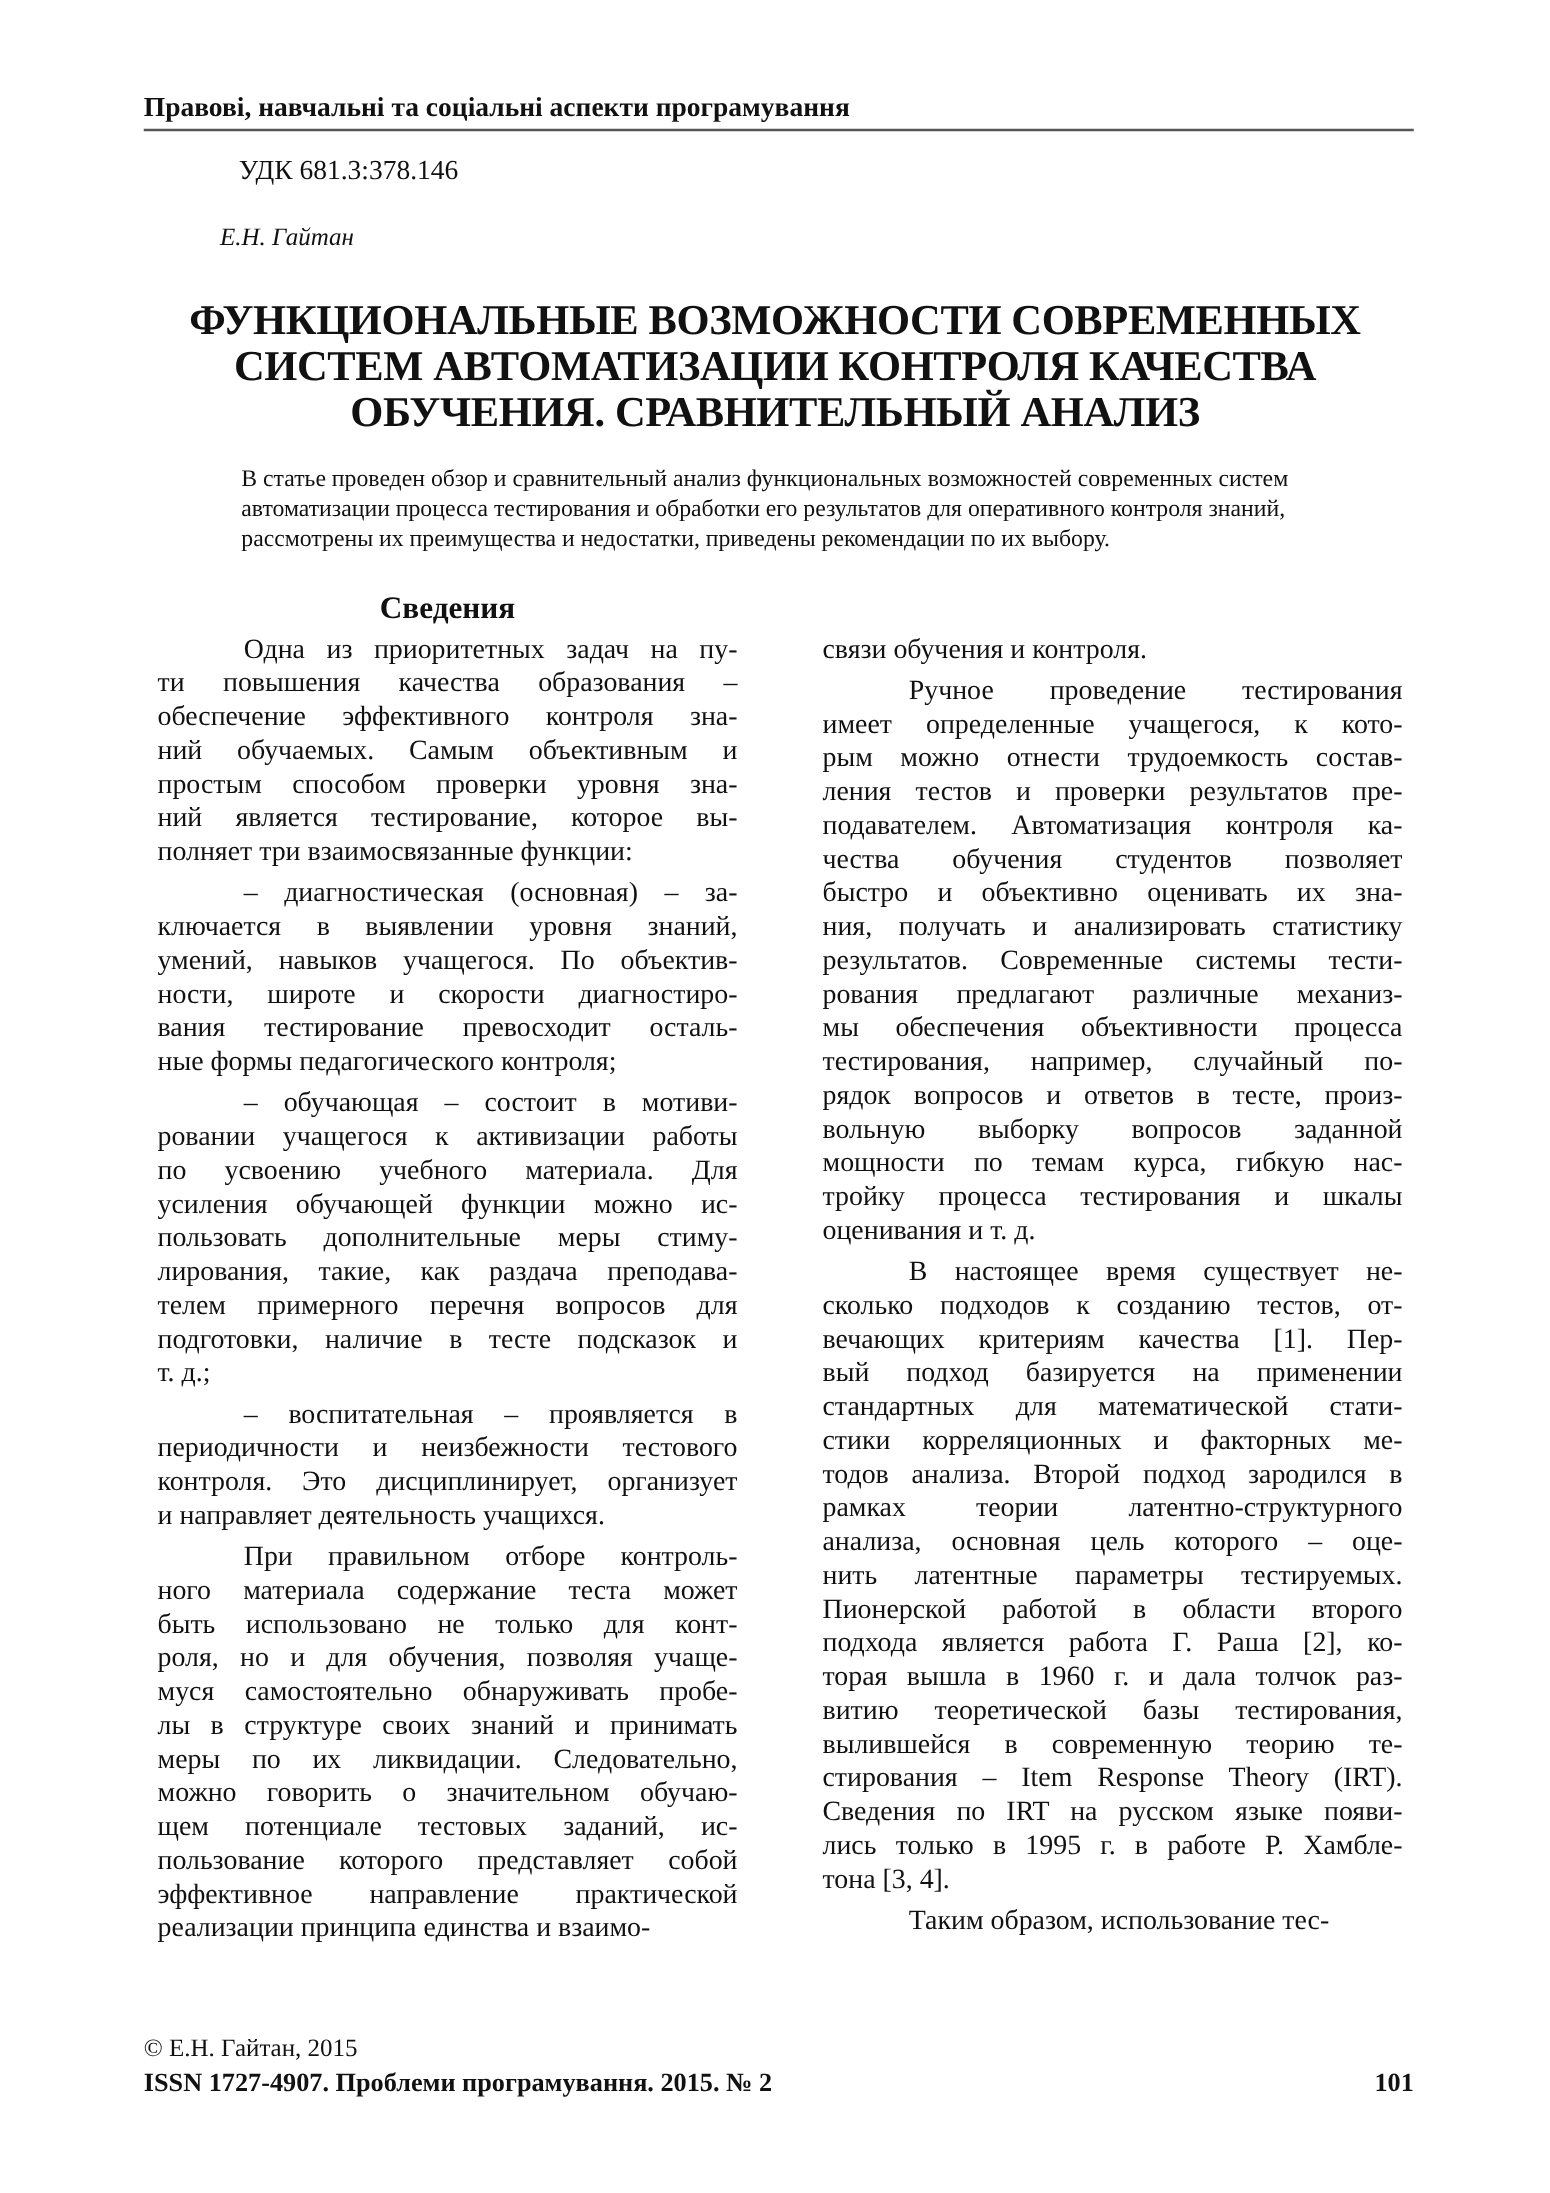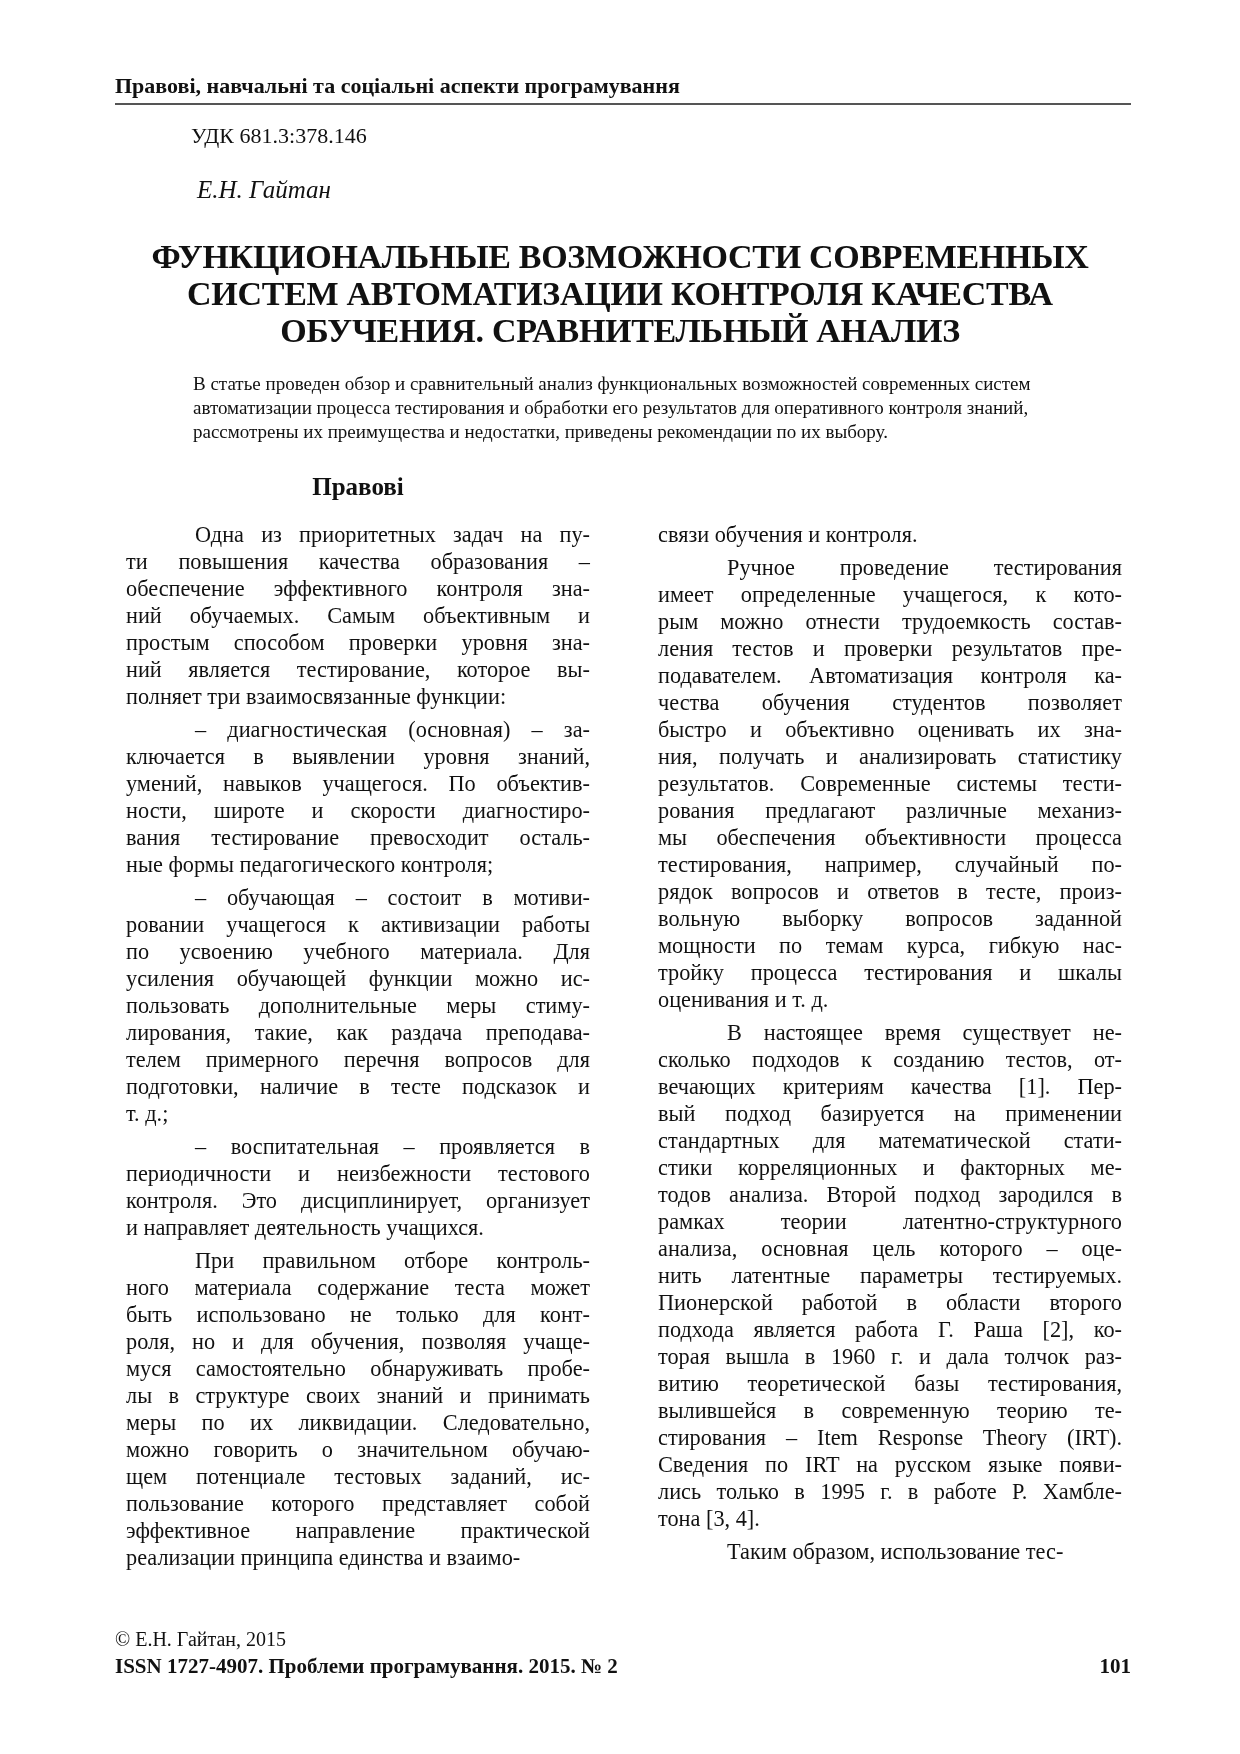--- a/index.html
+++ b/index.html
@@ -6,31 +6,31 @@
   body { width: 1240px; height: 1754px; position: relative; overflow: hidden;
          font-family: "Liberation Serif", "DejaVu Serif", serif; color: #111; }
   .page { position: absolute; left: 0; top: 0; width: 1240px; height: 1754px; }
 
   .running-head { position: absolute; left: 115px; top: 72px; width: 1016px;
                   text-align: left; font-weight: bold; font-size: 22px; line-height: 28px; }
   .head-rule { position: absolute; left: 115px; top: 103px; width: 1016px; height: 0;
                border-top: 2px solid #555; }
 
   .udc { position: absolute; left: 191px; top: 122px; font-size: 22px; line-height: 28px; }
-  .author { position: absolute; left: 197px; top: 176px; font-size: 25px; font-style: italic; line-height: 28px; }
+  .author { position: absolute; left: 176px; top: 176px; font-size: 20px; font-style: italic; line-height: 28px; }
 
   .title { position: absolute; left: 150px; top: 238px; width: 940px; text-align: center;
            font-weight: bold; font-size: 34px; line-height: 37px; letter-spacing: -0.3px; }
   .title div { white-space: nowrap; }
 
   .abstract { position: absolute; left: 193px; top: 372px; width: 935px;
               font-size: 19px; line-height: 24px; }
   .abstract div { white-space: nowrap; }
 
-  .col { position: absolute; top: 505px; width: 464px; font-size: 22.3px; line-height: 27px; margin-top: 16px; }
+  .col { position: absolute; top: 505px; width: 464px; font-size: 22.3px; line-height: 27px; }
   .col-left { left: 126px; }
   .col-right { left: 658px; }
   .section-heading { position: absolute; left: 126px; top: 472px; width: 464px; text-align: center;
                      font-weight: bold; font-size: 25px; line-height: 30px; }
 
   .line { display: block; white-space: nowrap; text-align: justify; text-align-last: justify; height: 27px; }
   .line.last { text-align-last: left; }
   .line.indent { padding-left: 69px; }
   .para-gap { height: 6px; }
 
@@ -54,21 +54,21 @@
     <div>СИСТЕМ АВТОМАТИЗАЦИИ КОНТРОЛЯ КАЧЕСТВА</div>
     <div>ОБУЧЕНИЯ. СРАВНИТЕЛЬНЫЙ АНАЛИЗ</div>
   </div>
 
   <div class="abstract">
     <div>В статье проведен обзор и сравнительный анализ функциональных возможностей современных систем</div>
     <div>автоматизации процесса тестирования и обработки его результатов для оперативного контроля знаний,</div>
     <div>рассмотрены их преимущества и недостатки, приведены рекомендации по их выбору.</div>
   </div>
 
-  <div class="section-heading">Правові</div>
+  <div class="section-heading">Сведения</div>
 
   <div class="col col-left" id="col-left">
       <div>
         <span class="line indent">Одна из приоритетных задач на пу-</span>
         <span class="line">ти повышения качества образования –</span>
         <span class="line">обеспечение эффективного контроля зна-</span>
         <span class="line">ний обучаемых. Самым объективным и</span>
         <span class="line">простым способом проверки уровня зна-</span>
         <span class="line">ний является тестирование, которое вы-</span>
         <span class="line last">полняет три взаимосвязанные функции:</span>

